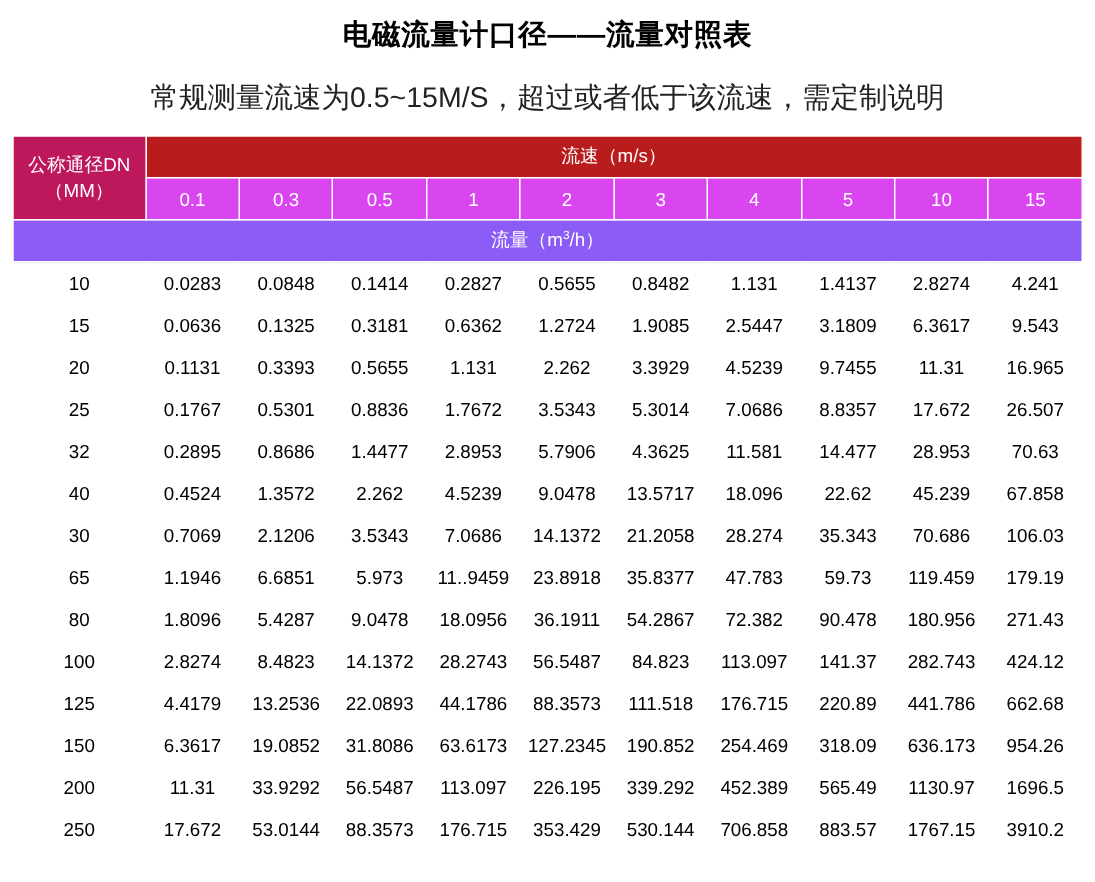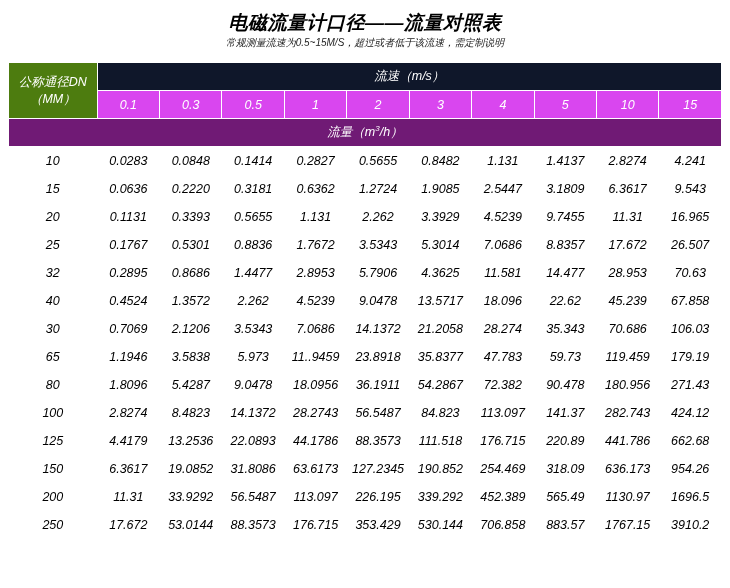--- a/index.html
+++ b/index.html
@@ -11,71 +11,70 @@
     height: 588px;
     background: #ffffff;
     font-family: "Liberation Sans", sans-serif;
     color: #000000;
     overflow: hidden;
   }
   .page {
     width: 730px;
     box-sizing: border-box;
     padding: 0 8px;
-    font-style: italic;
   }
   .title {
     text-align: center;
     font-size: 19px;
     font-weight: bold;
     color: #000;
     margin-top: 10px;
     letter-spacing: 0.5px;
   }
   .subtitle {
     text-align: center;
-    font-size: 10px;
+    font-size: 19px;
     color: #222;
-    margin-top: 0;
+    margin-top: 16px;
     margin-bottom: 12px;
   }
   table.spec {
     border-collapse: collapse;
     width: 714px;
     margin: 0 auto;
     table-layout: fixed;
   }
   table.spec td, table.spec th {
     border: 1px solid #ffffff;
     text-align: center;
     font-size: 12.5px;
     font-weight: normal;
     padding: 0;
     height: 28px;
     box-sizing: border-box;
   }
   .hdr {
-    background: #0f172a;
+    background: #b91c1c;
     color: #ffffff;
     font-size: 13px;
   }
   .hdr-dn {
-    background: #4d7c0f;
+    background: #be185d;
     color: #ffffff;
     font-size: 12.5px;
     line-height: 1.35;
   }
   .hdr-sub {
     background: #d946ef;
     color: #ffffff;
     font-size: 13px;
     height: 26px;
   }
   .hdr-flow {
-    background: #701a75;
+    background: #8b5cf6;
     color: #ffffff;
     font-size: 13px;
     height: 27px;
   }
   tbody td {
     border: 1px solid #d9d9d9;
     background: #ffffff;
     color: #000000;
     font-size: 12.5px;
     height: 28.2px;
@@ -146,21 +145,21 @@
         <td>0.5655</td>
         <td>0.8482</td>
         <td>1.131</td>
         <td>1.4137</td>
         <td>2.8274</td>
         <td>4.241</td>
       </tr>
       <tr>
         <td class="dn">15</td>
         <td>0.0636</td>
-        <td>0.2220</td>
+        <td>0.1325</td>
         <td>0.3181</td>
         <td>0.6362</td>
         <td>1.2724</td>
         <td>1.9085</td>
         <td>2.5447</td>
         <td>3.1809</td>
         <td>6.3617</td>
         <td>9.543</td>
       </tr>
       <tr>
@@ -224,21 +223,21 @@
         <td>14.1372</td>
         <td>21.2058</td>
         <td>28.274</td>
         <td>35.343</td>
         <td>70.686</td>
         <td>106.03</td>
       </tr>
       <tr>
         <td class="dn">65</td>
         <td>1.1946</td>
-        <td>3.5838</td>
+        <td>6.6851</td>
         <td>5.973</td>
         <td>11..9459</td>
         <td>23.8918</td>
         <td>35.8377</td>
         <td>47.783</td>
         <td>59.73</td>
         <td>119.459</td>
         <td>179.19</td>
       </tr>
       <tr>

